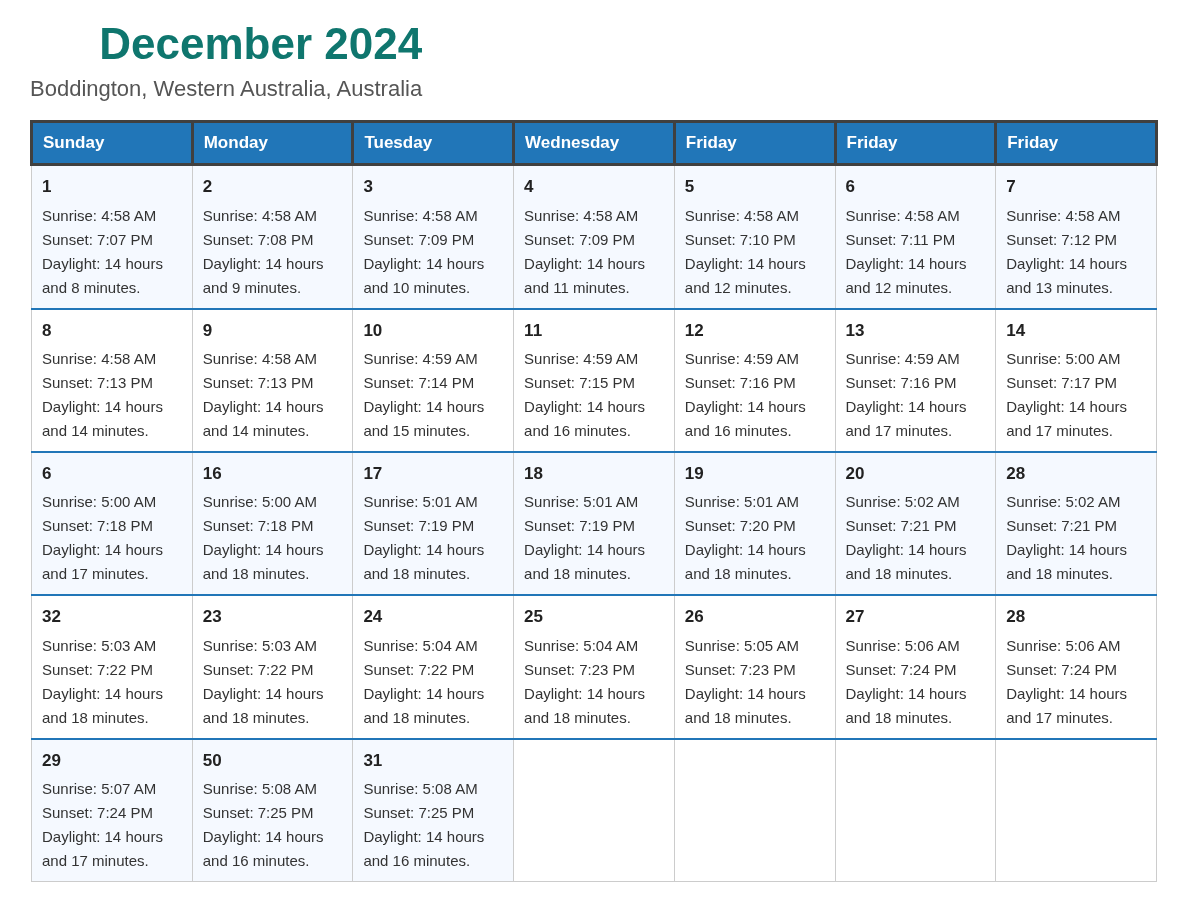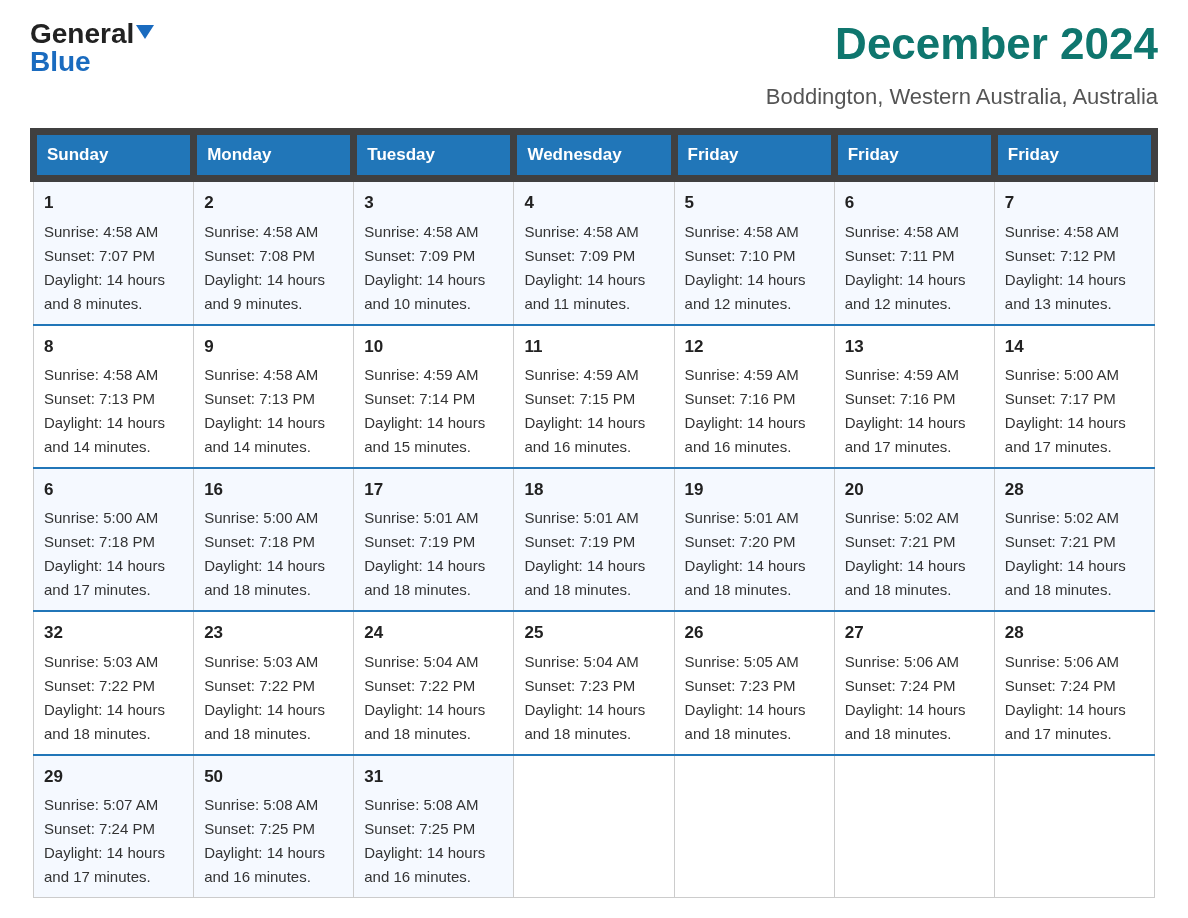--- a/index.html
+++ b/index.html
@@ -51,35 +51,35 @@
     }
     .month-title {
       font-size: 44px;
       font-weight: bold;
       color: #0f766e;
       line-height: 1.1;
     }
     .location-title {
       font-size: 22px;
       color: #555;
-      margin-top: 16px;
+      margin-top: 8px;
     }
     table {
       width: 100%;
       border-collapse: collapse;
       table-layout: fixed;
     }
     thead tr th {
       background-color: #2176b8;
       color: #fff;
       font-size: 17px;
       font-weight: bold;
       padding: 10px 10px 10px 10px;
       text-align: left;
-      border: 7px solid #404040;
+      border: 3px solid #404040;
     }
     tbody tr td {
       vertical-align: top;
       padding: 8px 10px;
       border: 1px solid #ccc;
       font-size: 13.5px;
       line-height: 1.55;
       min-height: 90px;
       background: #fff;
     }
@@ -109,27 +109,20 @@
       border-top: 2px solid #2176b8;
     }
     tbody tr td + td {
       border-top: 2px solid #2176b8;
     }
   </style>
 </head>
 <body>
 
 <div class="header">
-  <div class="logo">
-    <div style="display:flex; align-items:center;">
-      <span class="logo-text">General</span>
-      <span class="logo-triangle"></span>
-    </div>
-    <div class="logo-blue">Blue</div>
-  </div>
   <div class="title-block">
     <div class="month-title">December 2024</div>
     <div class="location-title">Boddington, Western Australia, Australia</div>
   </div>
 </div>
 
 <table>
   <thead>
     <tr>
     <th>Sunday</th>

